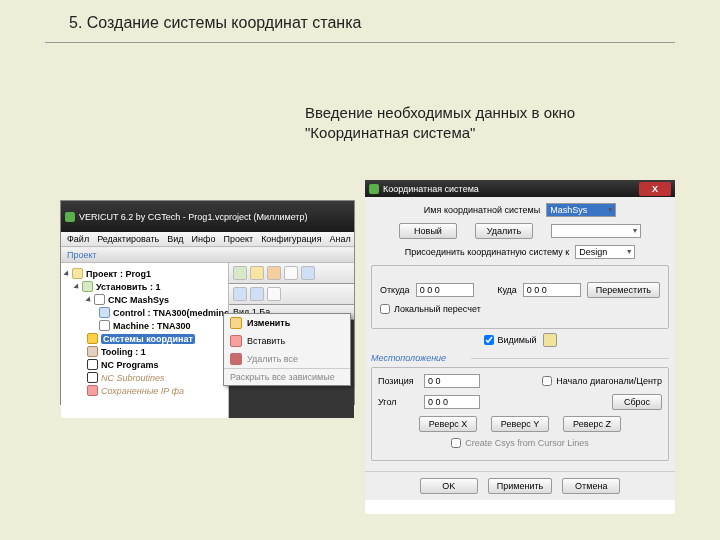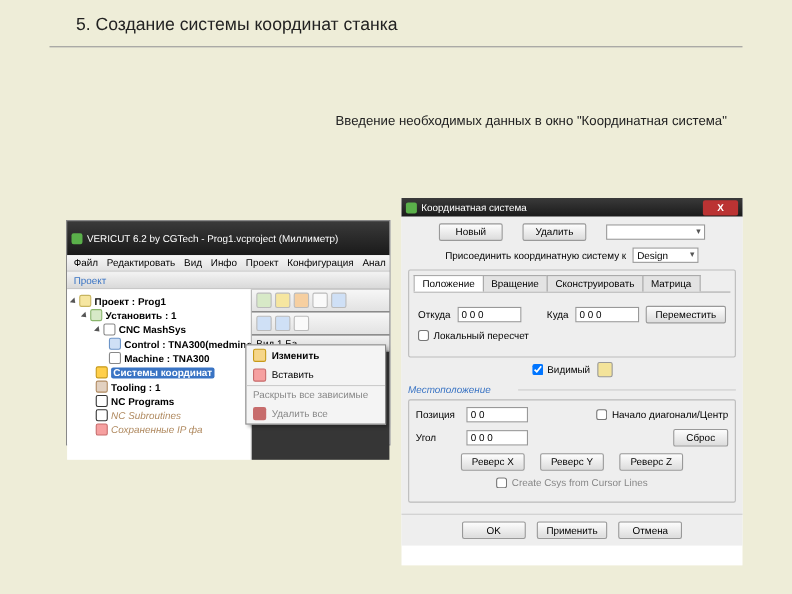--- a/index.html
+++ b/index.html
@@ -1,20 +1,20 @@
 <!DOCTYPE html>
 <html><head>
 <meta charset="utf-8">
 <style>
   * { box-sizing: border-box; margin: 0; padding: 0; }
   body { font-family: Arial, sans-serif; background: #eeedd8; width: 720px; height: 540px; position: relative; overflow: hidden; }
   .slide { width: 720px; height: 540px; padding: 10px 45px; position: relative; }
   .title { font-size: 16px; color: #222; padding: 4px 0 10px 24px; }
   .hr { border: none; border-top: 1px solid #999; margin: 0 0 26px 0; }
-  .subtitle { font-size: 12px; color: #222; margin: 60px 0 6px 260px; line-height: 1.3; }
+  .subtitle { font-size: 15px; color: #222; margin: 60px 0 6px 260px; line-height: 1.3; }
 
   .shot { position: absolute; background: #fff; border: 1px solid #888; font-size: 9px; color: #000; }
   .shot-left { left: 60px; top: 200px; width: 295px; height: 205px; }
   .shot-right { left: 365px; top: 180px; width: 310px; height: 334px; border: none; }
 
   
   .tb-dark { background: linear-gradient(#3a3a3a,#1a1a1a); color:#fff; display:flex; align-items:center; height:31px; padding:0 4px; gap:4px; }
   .tb-dark .ico { width:10px; height:10px; background:#5ab04a; border-radius:2px; }
   .menubar { background: linear-gradient(#f7f7f7,#e2e2e2); display:flex; gap:8px; padding:2px 6px; border-bottom:1px solid #bbb; }
   .menubar span { font-size:9px; }
@@ -158,55 +158,53 @@
 
     <div class="ctx">
       <div class="ctx-row">
           <span class="ctx-ico ci-edit"></span>
           <b>Изменить</b>
         </div>
       <div class="ctx-row">
           <span class="ctx-ico ci-ins"></span>
           <span>Вставить</span>
         </div>
-      <div class="ctx-row" style="border-top:1px solid #ccc;color:#888">
-          <span>Раскрыть все зависимые</span>
-        </div>
       <div class="ctx-row">
           <span class="ctx-ico ci-del"></span>
           <span style="color:#888">Удалить все</span>
+        </div>
+      <div class="ctx-row" style="border-top:1px solid #ccc;color:#888">
+          <span>Раскрыть все зависимые</span>
         </div>
     </div>
   </div>
 
   <div class="shot shot-right">
     <div class="dlg">
       <div class="dlg-tb">
         <span class="ico" style="width:10px;height:10px;background:#5ab04a;border-radius:2px"></span>
         <span>Координатная система</span>
         <span class="dlg-close">X</span>
       </div>
       <div class="dlg-body">
+        <div class="row" style="justify-content:center">
+          <span>Имя координатной системы</span>
+          <span class="field drop sel-f" style="min-width:70px">MashSys</span>
+        </div>
         <div class="row" style="justify-content:center;gap:18px">
           <span class="btn">Новый</span>
           <span class="btn">Удалить</span>
           <span class="field drop" style="min-width:90px"></span>
         </div>
         <div class="row" style="justify-content:center">
           <span>Присоединить координатную систему к</span>
           <span class="field drop" style="min-width:60px">Design</span>
         </div>
 
         <div class="group" style="padding:4px">
-          <div class="tabs">
-            <div class="tab active">Положение</div>
-            <div class="tab">Вращение</div>
-            <div class="tab">Сконструировать</div>
-            <div class="tab">Матрица</div>
-          </div>
           <div style="padding:12px 4px 4px 4px">
             <div class="row">
               <span>Откуда</span>
               <span class="field">0 0 0</span>
               <span style="margin-left:auto">Куда</span>
               <span class="field">0 0 0</span>
               <span class="btn" style="min-width:52px">Переместить</span>
             </div>
             <div class="row">
               <label class="cb">

